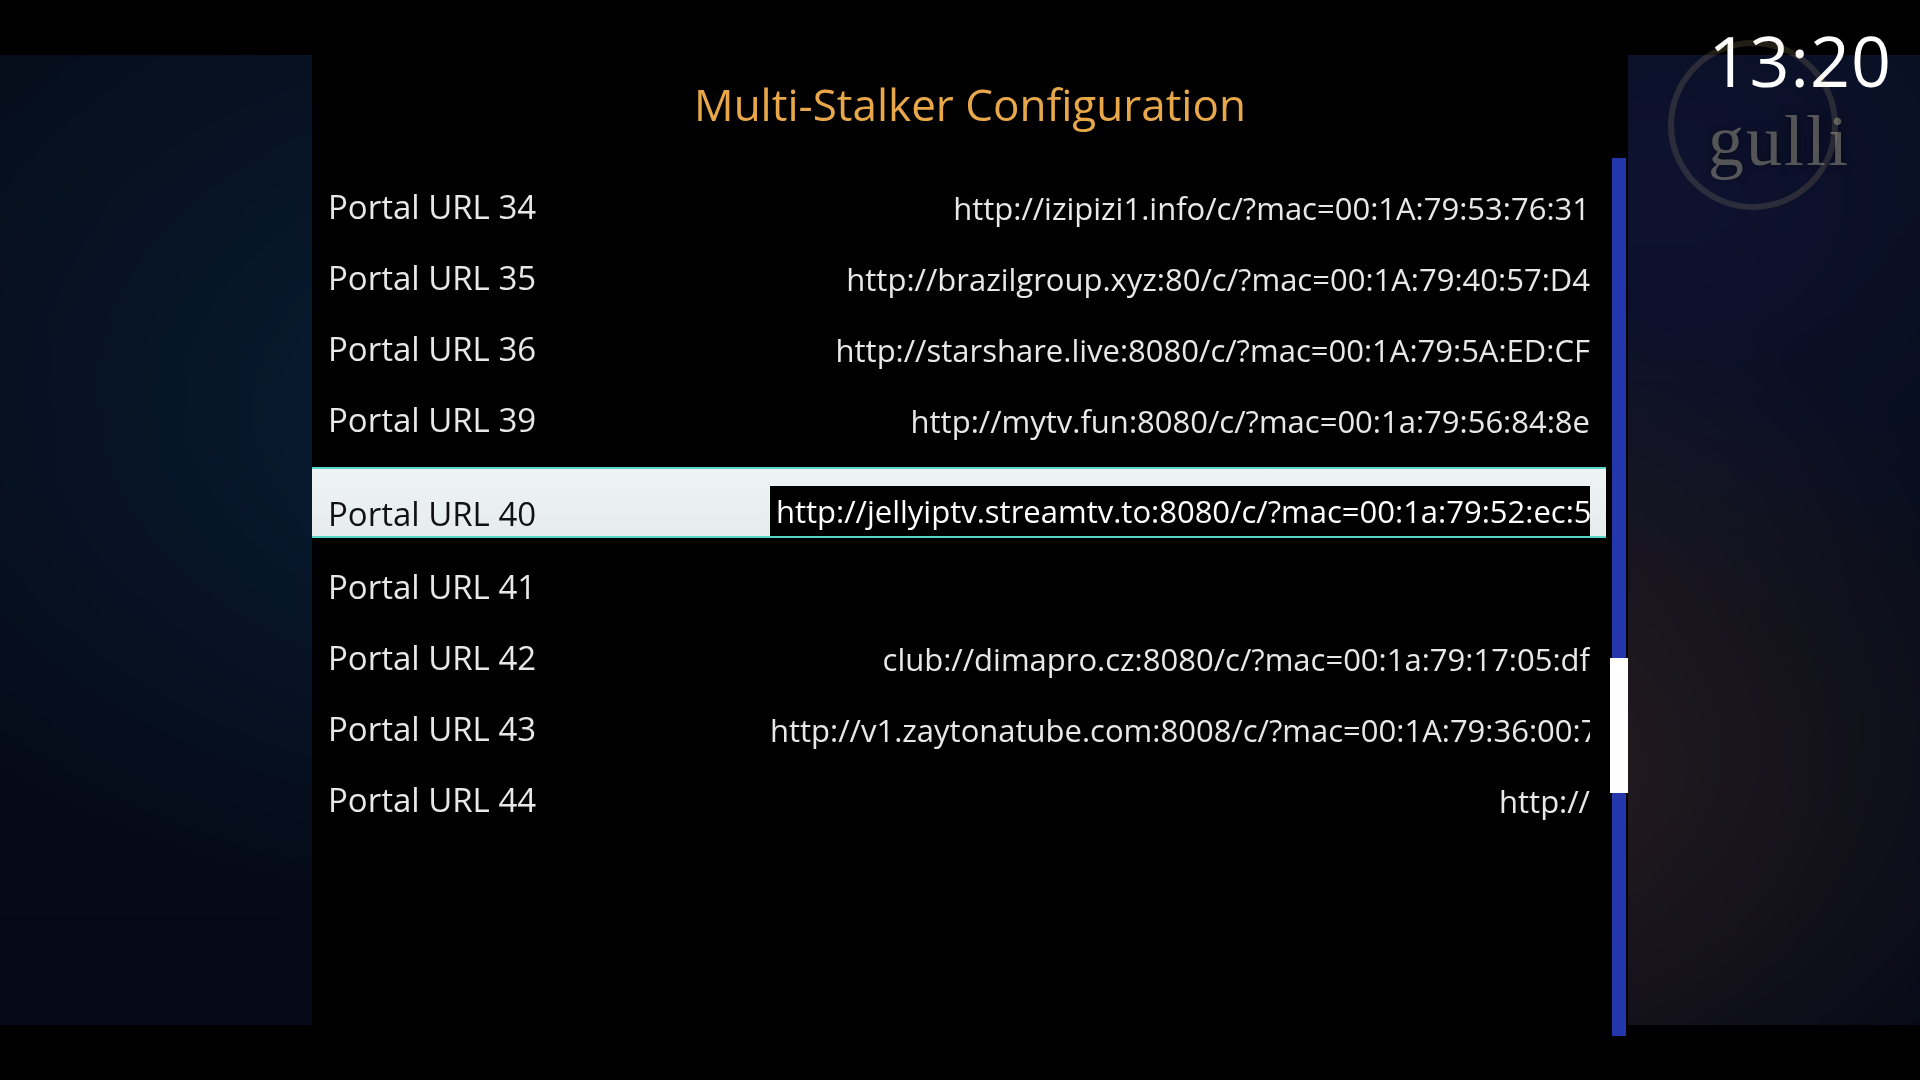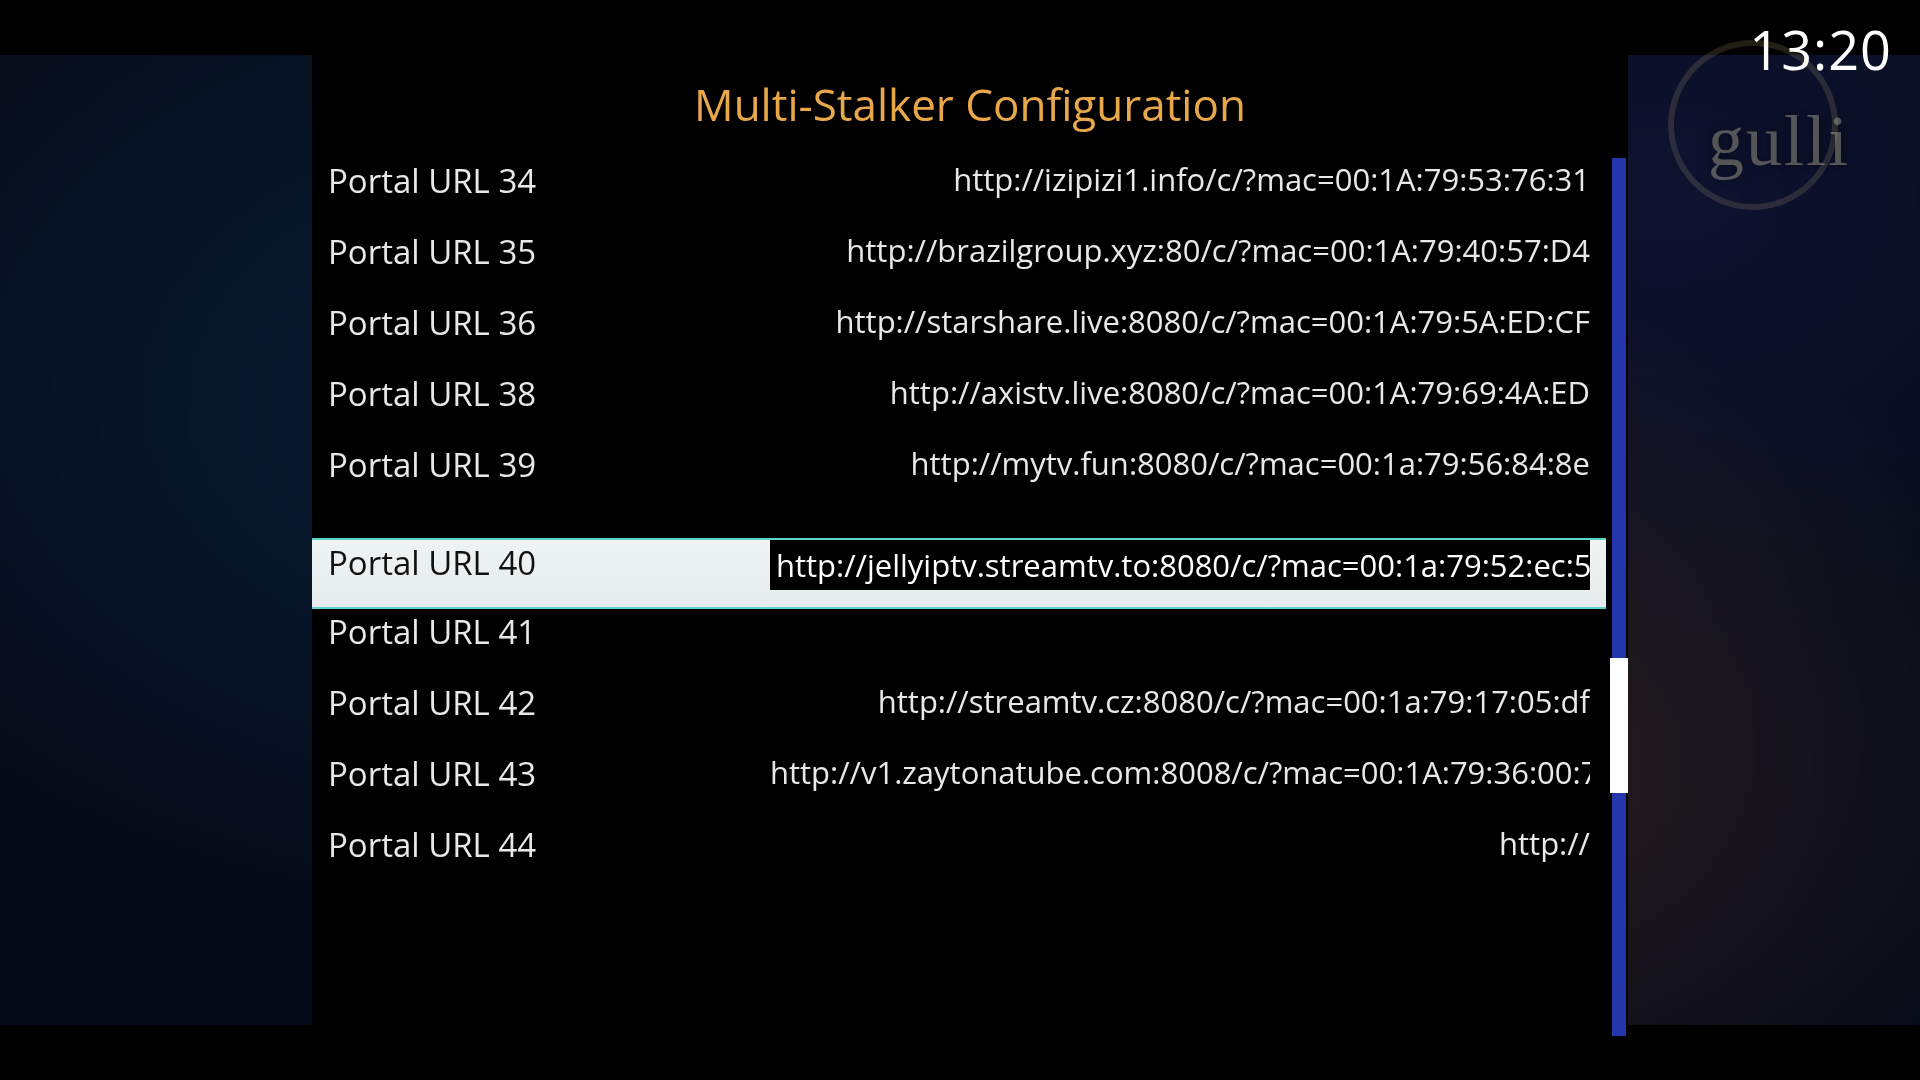--- a/index.html
+++ b/index.html
@@ -18,21 +18,21 @@
     transform: scale(1.05);
   }
 
   .letterbox-top, .letterbox-bottom {
     position:absolute; left:0; right:0; height:55px; background:#000;
   }
   .letterbox-top{top:0;} .letterbox-bottom{bottom:0;}
 
   .clock {
     position: absolute; top: 12px; right: 28px;
-    color: #fff; font-size: 54px; font-weight: 400;
+    color: #fff; font-size: 70px; font-weight: 400;
     letter-spacing: 1px;
   }
 
   .channel-logo {
     position: absolute; top: 100px; right: 70px;
     color: rgba(230,220,190,0.35);
     font-size: 72px; font-weight: 400;
     font-family: Georgia, serif; letter-spacing: 2px;
     text-shadow: 0 0 8px rgba(0,0,0,0.5);
   }
@@ -61,21 +61,21 @@
   .list-wrap {
     position: relative;
     flex: 1;
   }
 
   .list {
     position:absolute; top:0; left:0; right:22px; bottom:0;
   }
 
   .row {
-    display:flex; justify-content:space-between; align-items:flex-start;
+    display:flex; justify-content:space-between; align-items:flex-end;
     height:71px; padding:0 16px 0 16px;
     color:#e8e8e8; font-size:33px; font-weight:400;
     cursor:pointer;
   }
   .row .label { white-space:nowrap; }
   .row .value { white-space:nowrap; max-width:820px; overflow:hidden; text-overflow:clip; font-size:31px; }
 
   .row.selected {
     background: linear-gradient(#eef4f4, #e6ecec);
     color:#111;
@@ -146,37 +146,33 @@
         </div>
         <div class="row">
           <span class="label">Portal URL 35</span>
           <span class="value">http://brazilgroup.xyz:80/c/?mac=00:1A:79:40:57:D4</span>
         </div>
         <div class="row">
           <span class="label">Portal URL 36</span>
           <span class="value">http://starshare.live:8080/c/?mac=00:1A:79:5A:ED:CF</span>
         </div>
         <div class="row">
-          <span class="label">Portal URL 38</span>
-          <span class="value">http://axistv.live:8080/c/?mac=00:1A:79:69:4A:ED</span>
-        </div>
-        <div class="row">
           <span class="label">Portal URL 39</span>
           <span class="value">http://mytv.fun:8080/c/?mac=00:1a:79:56:84:8e</span>
         </div>
         <div class="row selected">
           <span class="label">Portal URL 40</span>
           <span class="value">http://jellyiptv.streamtv.to:8080/c/?mac=00:1a:79:52:ec:51</span>
         </div>
         <div class="row">
           <span class="label">Portal URL 41</span>
         </div>
         <div class="row">
           <span class="label">Portal URL 42</span>
-          <span class="value">http://streamtv.cz:8080/c/?mac=00:1a:79:17:05:df</span>
+          <span class="value">club://dimapro.cz:8080/c/?mac=00:1a:79:17:05:df</span>
         </div>
         <div class="row">
           <span class="label">Portal URL 43</span>
           <span class="value">http://v1.zaytonatube.com:8008/c/?mac=00:1A:79:36:00:74</span>
         </div>
         <div class="row">
           <span class="label">Portal URL 44</span>
           <span class="value">http://</span>
         </div>
       </div>

